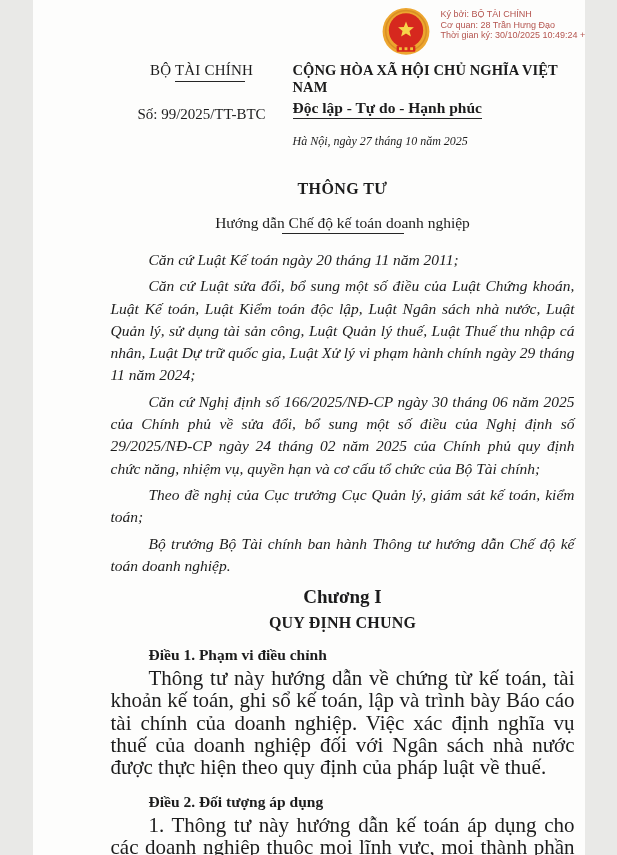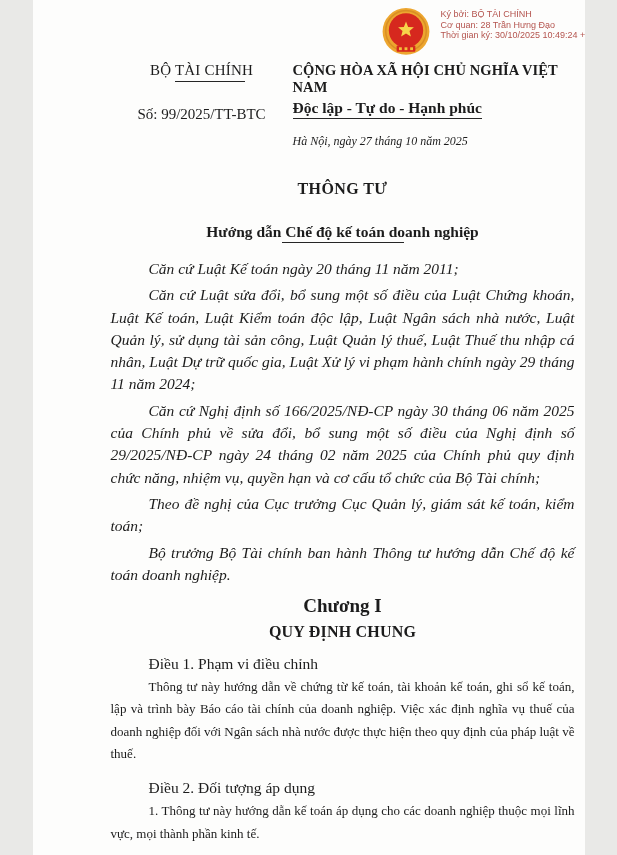--- a/index.html
+++ b/index.html
@@ -51,45 +51,45 @@
     display: inline-block;
     font-weight: bold;
     font-size: 15.5px;
     border-bottom: 1.5px solid #262626;
     padding-bottom: 1px;
   }
   .place-date { font-style: italic; font-size: 12px; margin-top: 15px; }
 
   .title-block { text-align: center; margin-top: 31px; }
   .doc-type { font-weight: bold; font-size: 16px; letter-spacing: .4px; }
-  .subject { font-weight: bold; font-size: 15.5px; margin-top: 25px; }
+  .subject { font-weight: normal; font-size: 15.5px; margin-top: 16px; }
   .subject-underline { width: 122px; border-bottom: 1.5px solid #262626; margin: 1px auto 0 auto; }
 
   .preamble { margin-top: 15px; }
   .preamble p {
     margin: 0 0 4px 0;
     font-style: italic;
     font-size: 15.5px;
     line-height: 22.3px;
     text-align: justify;
     text-indent: 38px;
   }
   .chapter { text-align: center; margin-top: 9px; }
   .chapter-number { font-weight: bold; font-size: 19px; }
   .chapter-name { font-weight: bold; font-size: 16px; margin-top: 6px; letter-spacing: .2px; text-align: center; }
 
   .article-heading {
-    font-weight: normal;
+    font-weight: bold;
     font-size: 15.5px;
     margin: 14px 0 3px 0;
     text-indent: 38px;
   }
   .article-body p {
     margin: 0 0 4px 0;
-    font-size: 13px;
+    font-size: 21px;
     line-height: 22.3px;
     text-align: justify;
     text-indent: 38px;
   }
 </style>
 </head>
 <body>
 
 <div class="page">
 

